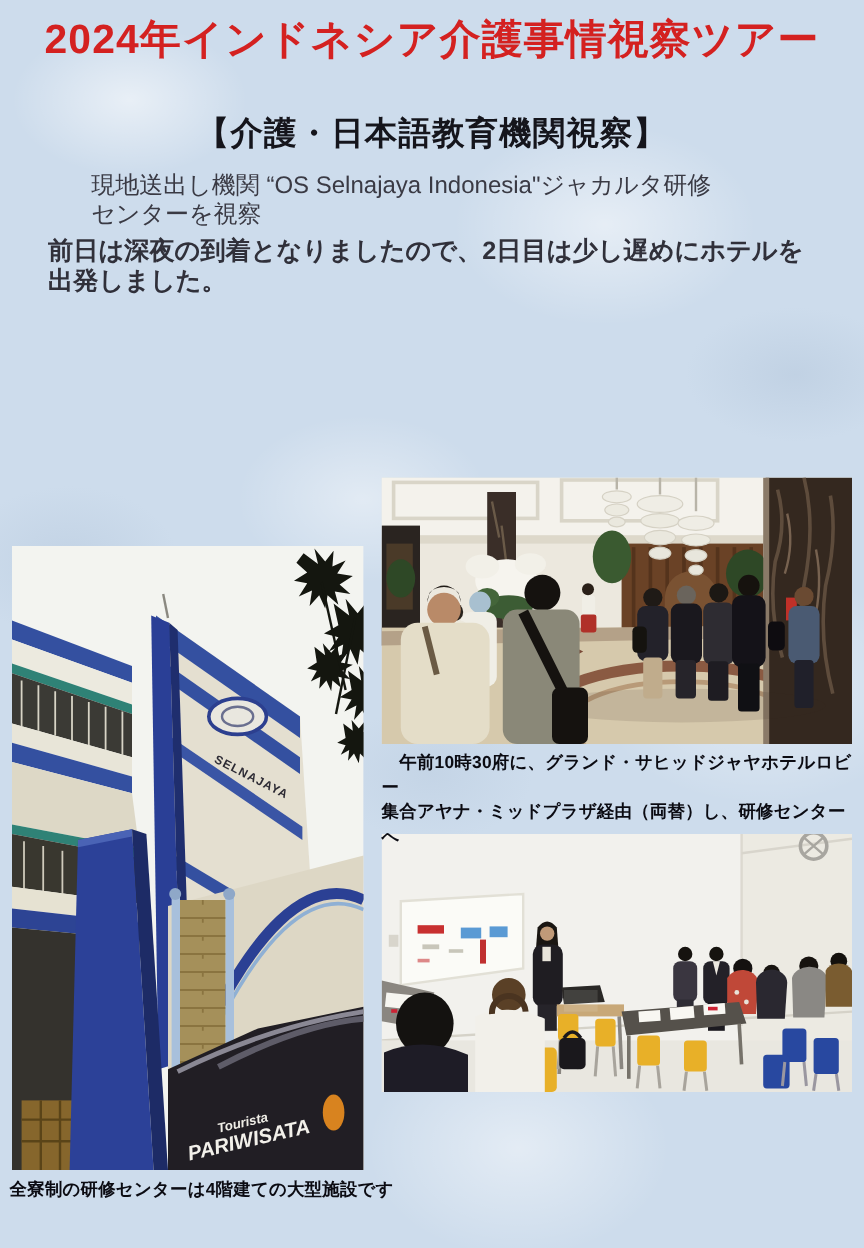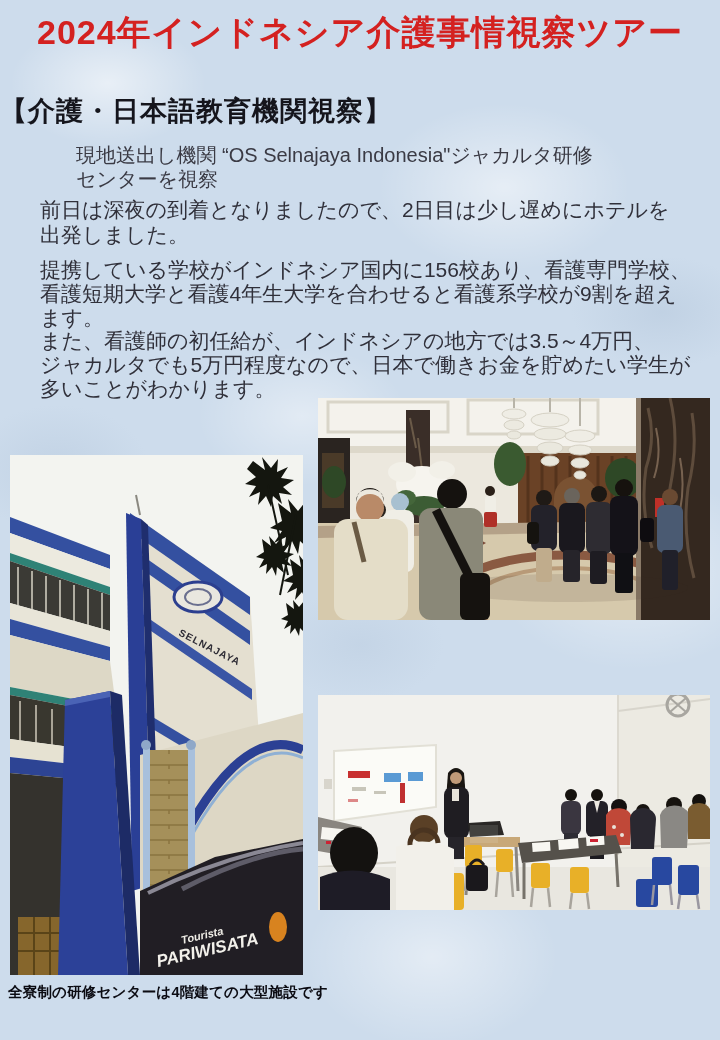--- a/index.html
+++ b/index.html
@@ -27,30 +27,30 @@
   .title {
     top:10px; left:0; width:720px; text-align:center;
     font-size:34px; font-weight:bold; letter-spacing:1px; color:#d42120;
   }
   .date-line {
     top:67px; left:58px;
     font-size:17px; font-weight:bold; font-style:italic; color:#c8231f;
     letter-spacing:2px;
   }
   .section-heading {
-    top:93px; left:0; width:720px; 
+    top:93px; left:0; width:720px; text-align:center;
     font-size:27px; font-weight:bold; color:#15151c; letter-spacing:1px;
   }
   .intro {
     top:143px; left:76px; width:600px;
     font-size:20px; line-height:1.2; color:#3a3a44; white-space:pre-line;
   }
   .para1 {
     top:198px; left:40px; width:660px;
-    font-size:21px; line-height:1.18; color:#30303a; white-space:pre-line;
+    font-size:21px; line-height:1.18; color:#30303a; white-space:pre-line;font-weight:bold;
   }
   .para2 {
     top:258px; left:40px; width:672px;
     font-size:21px; line-height:1.135; color:#30303a; white-space:pre-line;
   }
   .photo { display:block; }
   .caption {
     font-size:14.5px; font-weight:bold; color:#0b0b12;
     line-height:1.42; white-space:pre-line; letter-spacing:0.2px;
   }
@@ -62,26 +62,20 @@
 <body>
 
 <div class="page">
 
   <div class="abs title">2024年インドネシア介護事情視察ツアー</div>
   <div class="abs section-heading">【介護・日本語教育機関視察】</div>
   <div class="abs intro">現地送出し機関 “OS Selnajaya Indonesia"ジャカルタ研修
 センターを視察</div>
   <div class="abs para1">前日は深夜の到着となりましたので、2日目は少し遅めにホテルを
 出発しました。</div>
-  <div class="abs para2">提携している学校がインドネシア国内に156校あり、看護専門学校、
-看護短期大学と看護4年生大学を合わせると看護系学校が9割を超え
-ます。
-また、看護師の初任給が、インドネシアの地方では3.5～4万円、
-ジャカルタでも5万円程度なので、日本で働きお金を貯めたい学生が
-多いことがわかります。</div>
 
   <svg class="abs photo" style="left:10px; top:455px;" width="293" height="520" viewBox="0 0 293 520">
     <rect x="0" y="0" width="293" height="520" fill="#f3f4f0"></rect>
 
     <g>
       <polygon points="0,62 100,100 100,114 0,78" fill="#3450a0"></polygon>
       <polygon points="0,78 100,114 100,132 0,98" fill="#eceadf"></polygon>
       <polygon points="0,98 100,132 100,140 0,106" fill="#2f8276"></polygon>
       <polygon points="0,106 100,140 100,176 0,148" fill="#3b3a35"></polygon>
       <g stroke="#d8d4c6" stroke-width="1.5">
@@ -419,15 +413,17 @@
       <path d="M2,182 q34,-14 70,2 l0,31 l-70,0 z" fill="#1e1c26"></path>
       <circle cx="106" cy="134" r="14" fill="#5a4026"></circle>
       <path d="M78,152 q28,-12 58,2 l0,61 l-58,0 z" fill="#f2f0ea"></path>
       <path d="M92,150 a14,14 0 0 1 28,-2" fill="none" stroke="#4a3420" stroke-width="5"></path>
 
       <rect x="148" y="170" width="22" height="26" rx="4" fill="#1a181c"></rect>
       <path d="M152,170 q7,-10 14,0" fill="none" stroke="#1a181c" stroke-width="3"></path>
     </g>
   </svg>
 
+  <div class="abs caption cap-lobby">　午前10時30府に、グランド・サヒッドジャヤホテルロビー
+集合アヤナ・ミッドプラザ経由（両替）し、研修センターへ</div>
   <div class="abs caption cap-building">全寮制の研修センターは4階建ての大型施設です</div>
 
 </div>
 
 </body></html>

